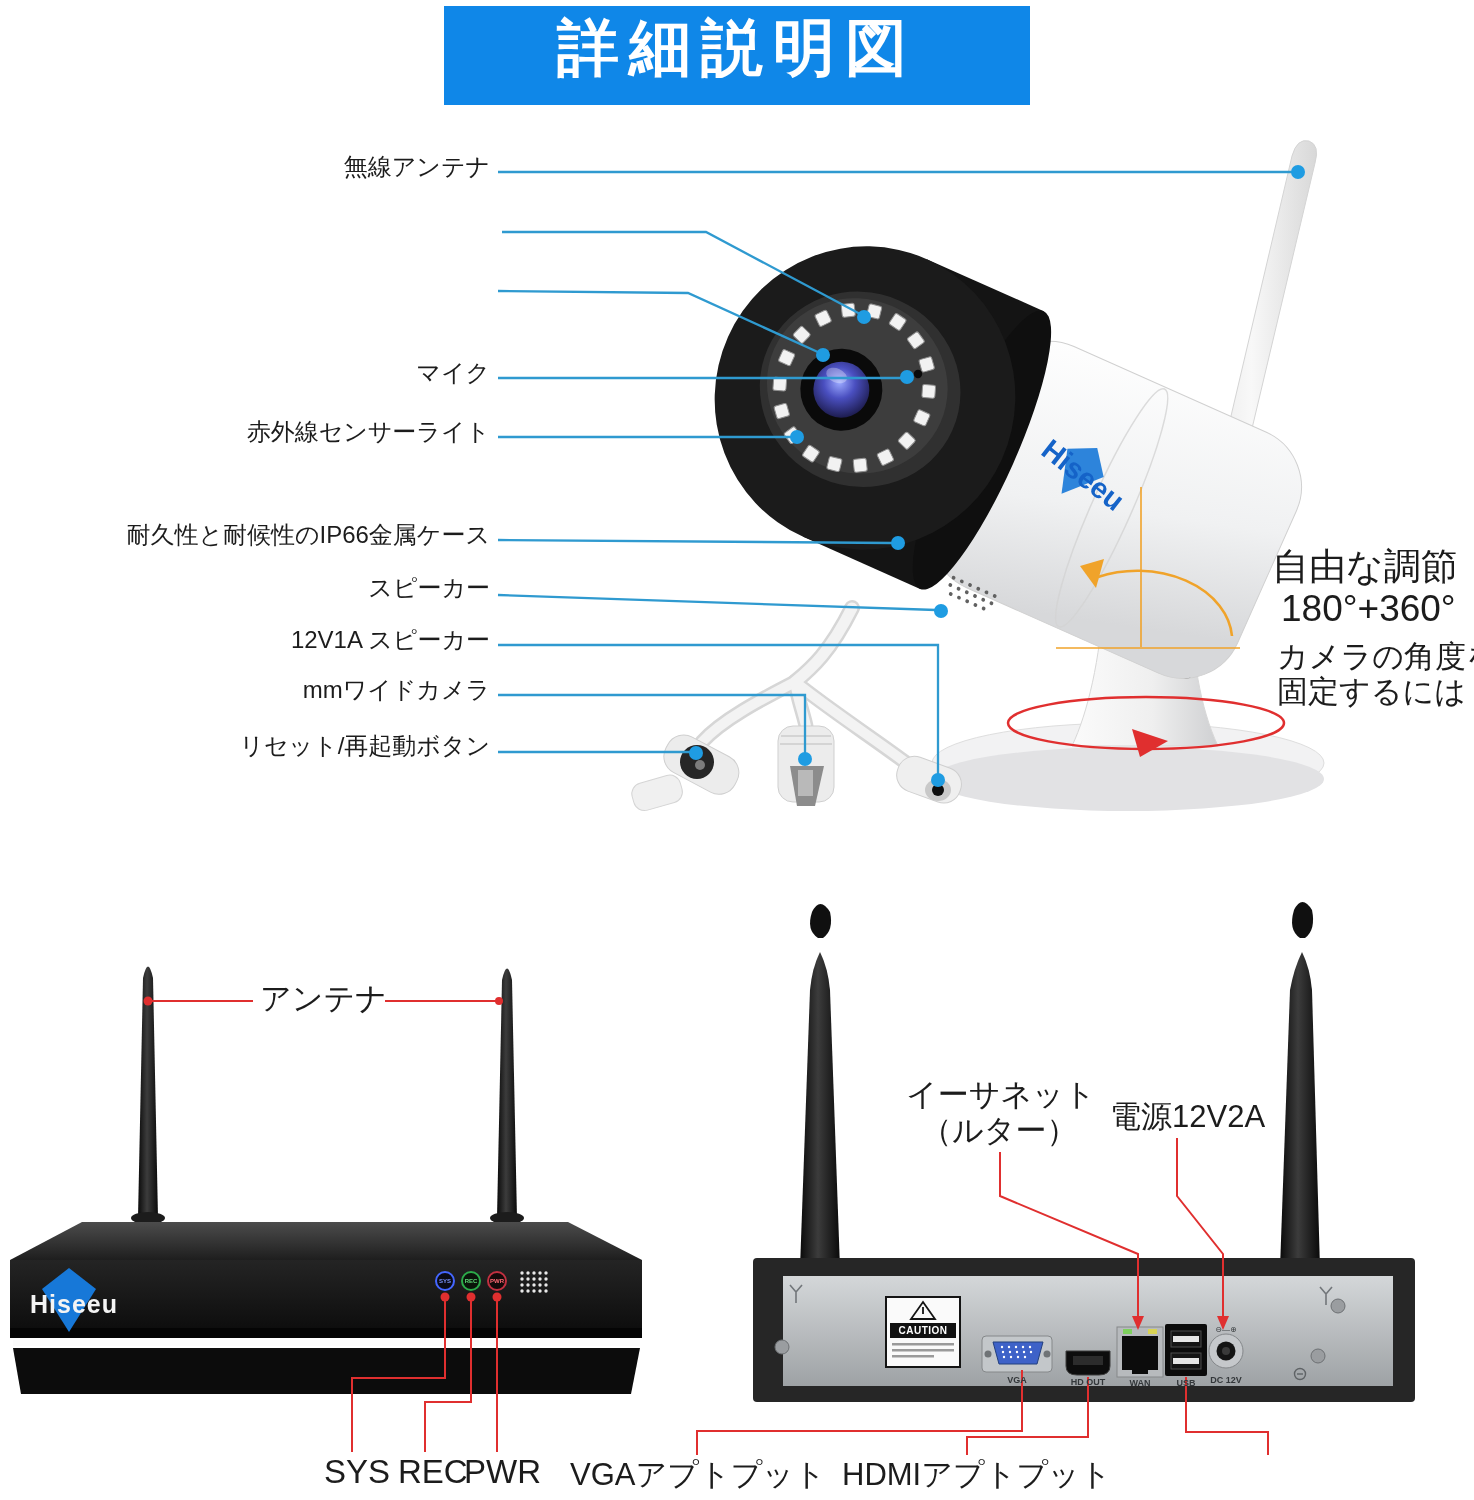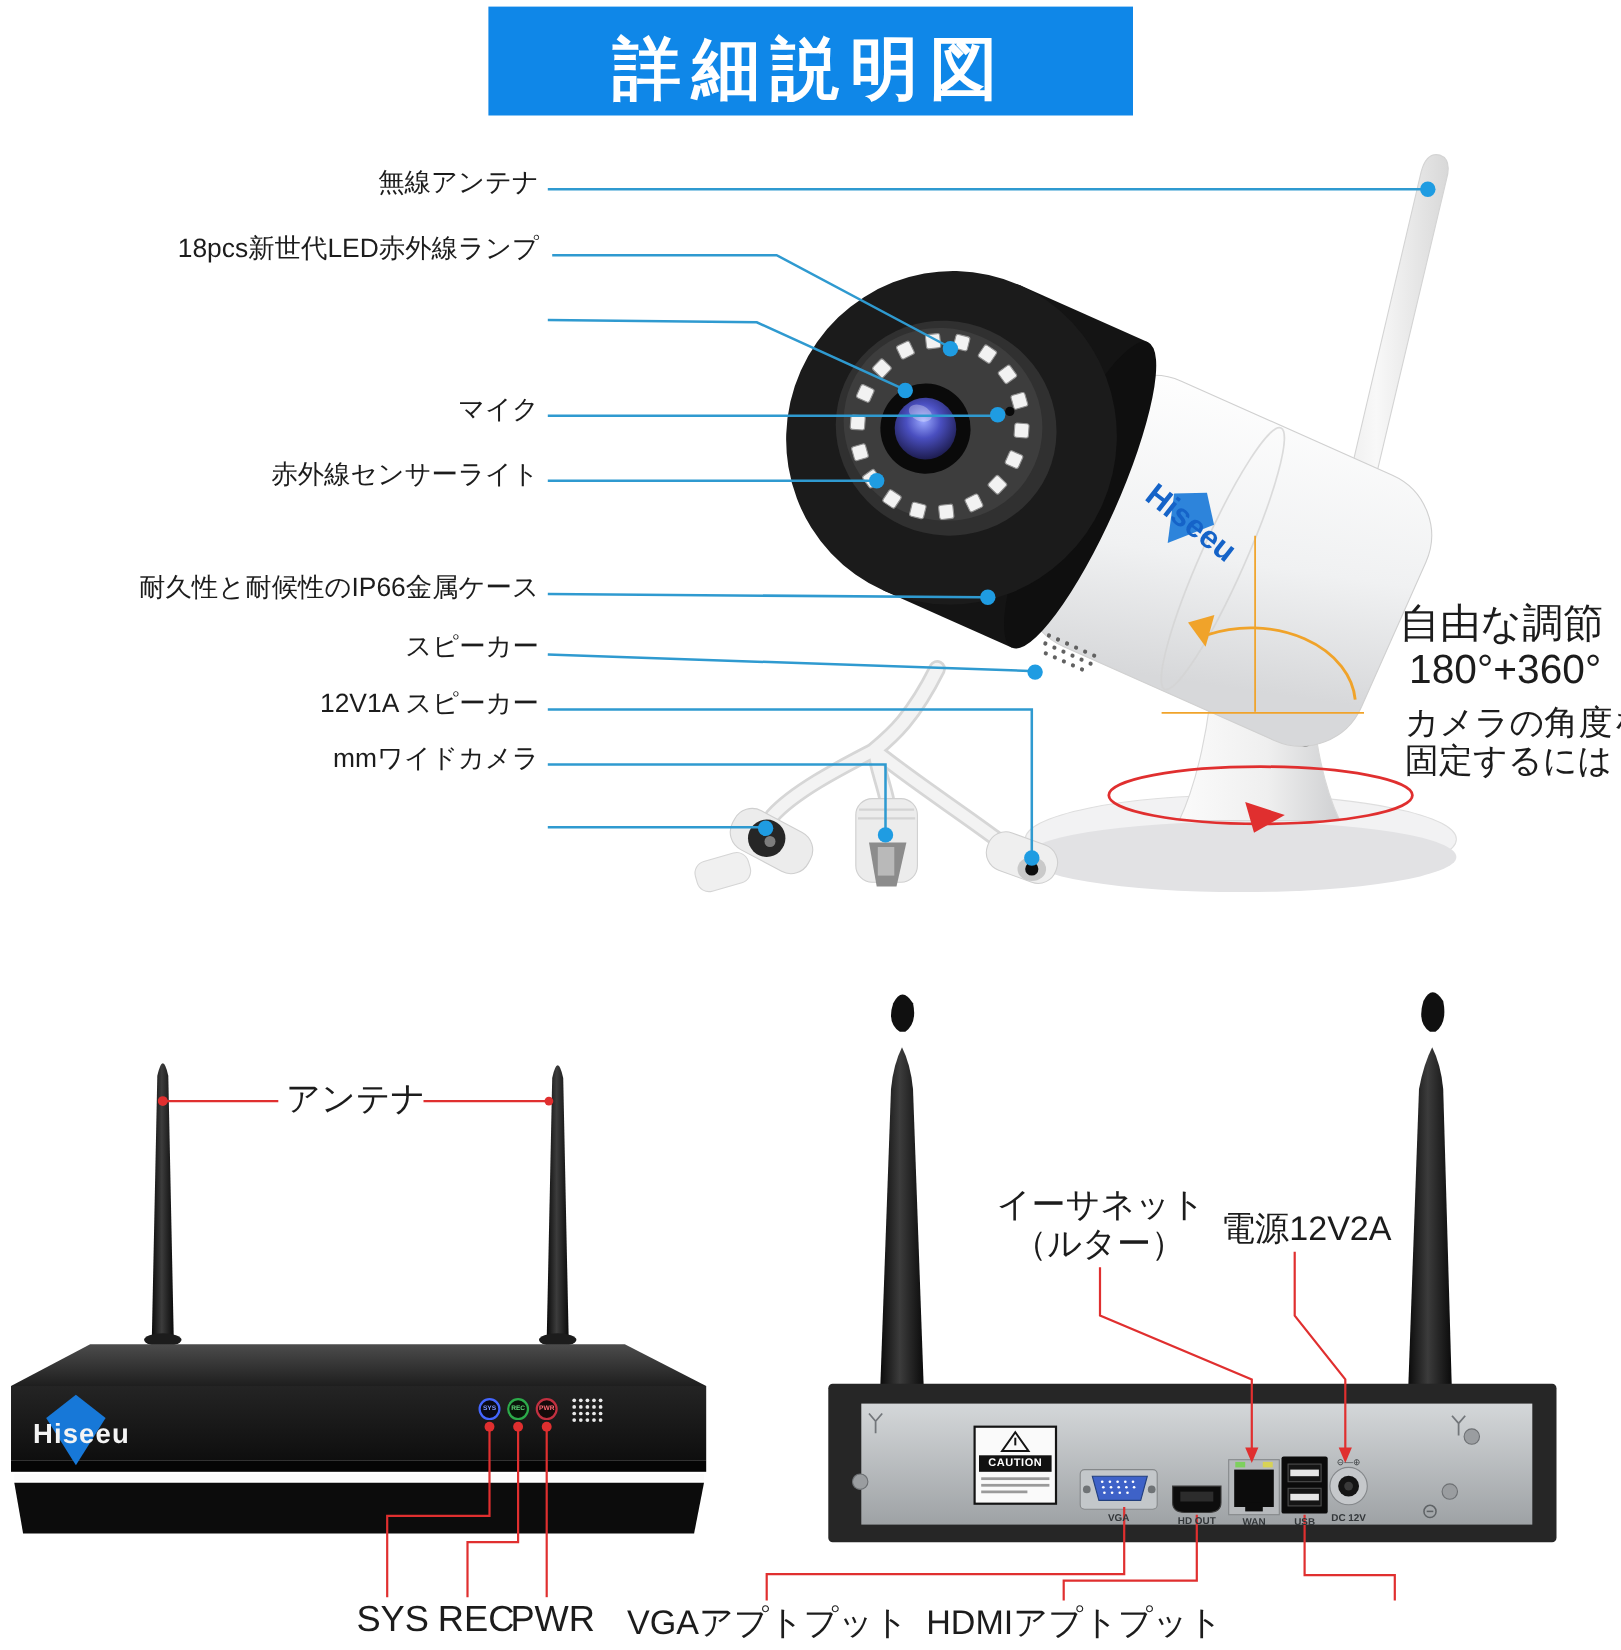--- a/index.html
+++ b/index.html
@@ -3,21 +3,21 @@
 <meta charset="utf-8">
 <style>
   html,body{margin:0;padding:0;background:#ffffff;}
   #stage{position:relative;width:1474px;height:1500px;background:#fff;overflow:hidden;
          font-family:"Liberation Sans","DejaVu Sans",sans-serif;}
   #art{position:absolute;left:0;top:0;z-index:1;}
   .txt{position:absolute;z-index:2;color:#1c1c1c;white-space:nowrap;line-height:1;text-align:right;}
   .lbl-l{font-size:24px;font-weight:500;right:984px;text-align:right;}
   .lbl{font-size:31px;font-weight:500;}
   .banner{position:absolute;left:444px;top:6px;width:586px;height:99px;z-index:2;
-          display:flex;align-items:flex-end;justify-content:center;
+          display:flex;align-items:flex-start;justify-content:center;
           color:#fff;font-size:62px;font-weight:700;letter-spacing:10px;}
   .big{font-size:37px;font-weight:500;}
   .port-lbl{font-size:9px;color:#33373a;transform:translateX(-50%);z-index:3;font-weight:600;}
   .led-lbl{font-size:6px;transform:translateX(-50%);z-index:3;font-weight:700;}
   .mono-lbl{font-size:33px;font-weight:500;}
   .caution-lbl{font-size:10px;font-weight:700;color:#fff;transform:translateX(-50%);z-index:3;letter-spacing:.5px;}
   .brand-front{position:absolute;z-index:3;color:#f4f4f4;font-size:25px;font-weight:700;letter-spacing:1px;}
   .pol{font-size:8px;color:#3a3e40;transform:translateX(-50%);z-index:3;}
 </style>
 </head>
@@ -372,27 +372,27 @@
         <path d="M1022,1370 V1431 H697 V1455"></path>
         <path d="M1088,1377 V1437 H967 V1455"></path>
         <path d="M1186,1377 V1432 H1268 V1455"></path>
       </g>
       <polygon points="1132,1316 1144,1316 1138,1330" fill="#e02f2f"></polygon>
       <polygon points="1217,1316 1229,1316 1223,1330" fill="#e02f2f"></polygon>
     </g>
   </svg>
 
   <span class="txt lbl-l" style="top:155px">無線アンテナ</span>
-  <span class="txt lbl-l" style="top:215px">18pcs新世代LED赤外線ランプ</span>
   <span class="txt lbl-l" style="top:361px">マイク</span>
   <span class="txt lbl-l" style="top:420px">赤外線センサーライト</span>
   <span class="txt lbl-l" style="top:523px">耐久性と耐候性のIP66金属ケース</span>
   <span class="txt lbl-l" style="top:576px">スピーカー</span>
   <span class="txt lbl-l" style="top:628px">12V1A スピーカー</span>
   <span class="txt lbl-l" style="top:678px">mmワイドカメラ</span>
+  <span class="txt lbl-l" style="top:734px">リセット/再起動ボタン</span>
 
   <span class="txt big" style="left:1272px;top:548px">自由な調節</span>
   <span class="txt big" style="left:1281px;top:590px">180°+360°</span>
   <span class="txt lbl" style="left:1277px;top:641px">カメラの角度を</span>
   <span class="txt lbl" style="left:1277px;top:676px">固定するには</span>
 
   <span class="txt lbl" style="left:260px;top:983px">アンテナ</span>
   <span class="brand-front" style="left:30px;top:1290px">Hiseeu</span>
   <span class="txt led-lbl" style="left:445px;top:1278px;color:#7d96ff">SYS</span>
   <span class="txt led-lbl" style="left:471px;top:1278px;color:#5fd878">REC</span>

